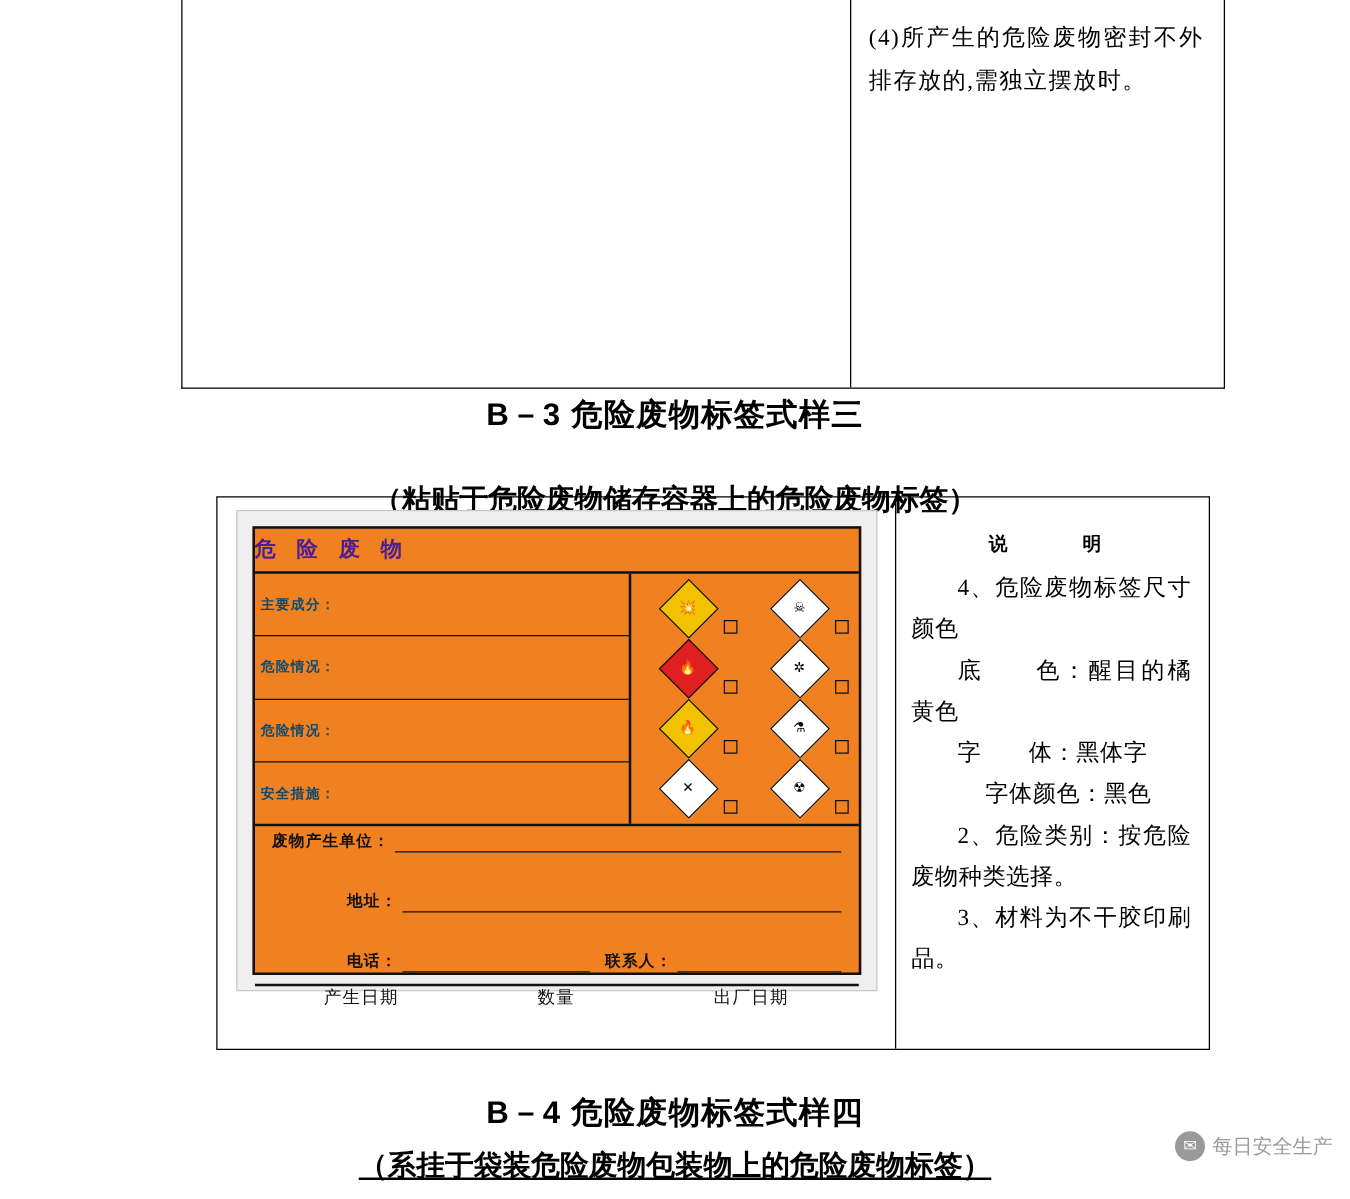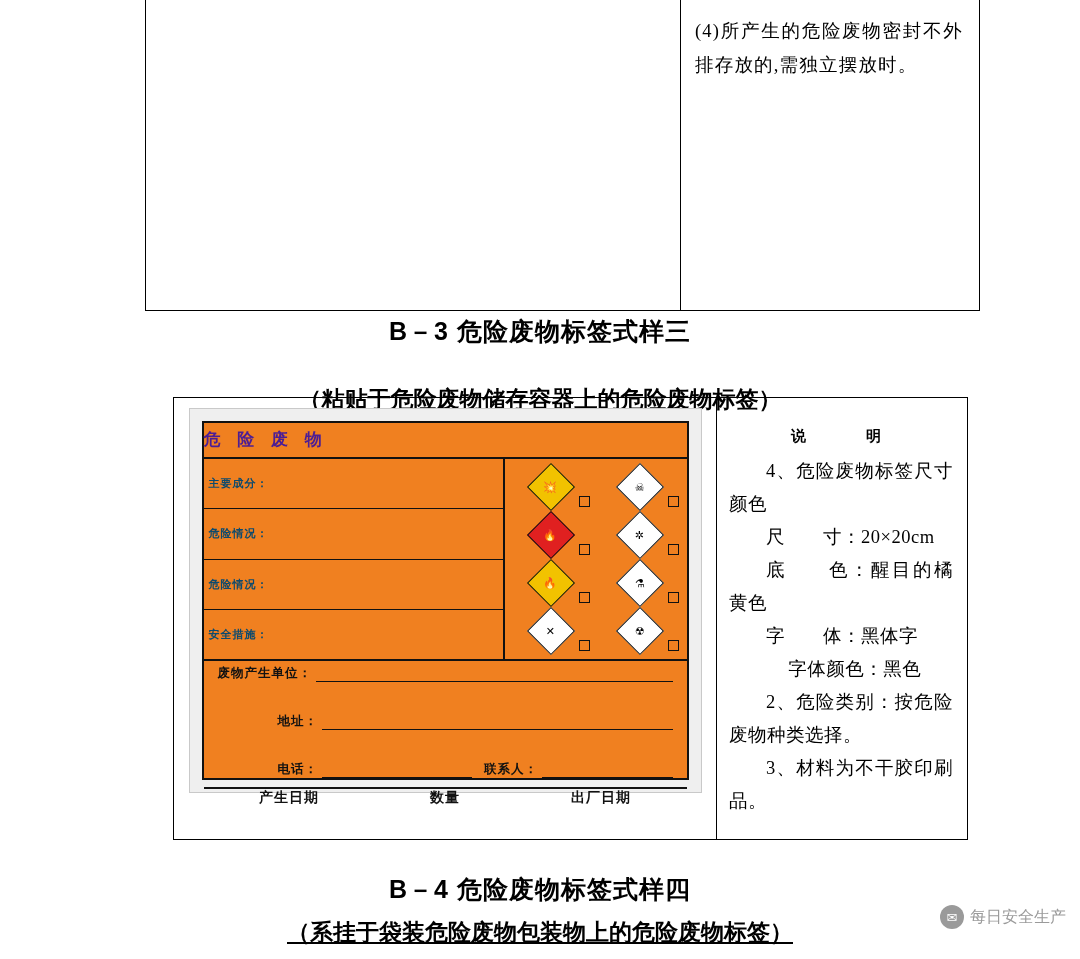--- a/index.html
+++ b/index.html
@@ -127,21 +127,21 @@
   .bline{
     display:flex;align-items:flex-end;font-size:12.5px;font-weight:bold;
     color:#111;margin-bottom:9px;letter-spacing:1px;
   }
   .bline .lbl{white-space:nowrap;}
   .bline .rule{flex:1;border-bottom:1.5px solid #111;margin-left:4px;height:13px;}
   .bline .rule.short{flex:0 0 150px;}
   .label-footer{
     height:34px;border-top:2px solid #111;
     display:flex;align-items:center;justify-content:space-around;
-    font-size:14px;font-weight:bold;color:#111;letter-spacing:1px;
+    font-size:14px;font-weight:normal;color:#111;letter-spacing:1px;
   }
 
   
   .watermark{
     position:absolute;right:14px;top:905px;
     display:flex;align-items:center;gap:6px;
     color:#9a9a9a;font-size:16px;
     font-family:"Liberation Sans","DejaVu Sans",sans-serif;
   }
   .wm-logo{
@@ -258,21 +258,20 @@
             <span>出厂日期</span>
           </div>
 
         </div>
       </div>
     </div>
 
     <div class="spec-right">
       <p class="title">说　　明</p>
       <p class="ind1">4、危险废物标签尺寸颜色</p>
-      <p class="ind1">尺　　寸：20×20cm</p>
       <p class="ind1">底　　色：醒目的橘黄色</p>
       <p class="ind1">字　　体：黑体字</p>
       <p style="text-indent:3.2em">字体颜色：黑色</p>
       <p class="ind1">2、危险类别：按危险废物种类选择。</p>
       <p class="ind1">3、材料为不干胶印刷品。</p>
     </div>
   </div>
 
   <div class="heading h-b4">B－4 危险废物标签式样四</div>
   <div class="heading h-b4-sub">（系挂于袋装危险废物包装物上的危险废物标签）</div>

